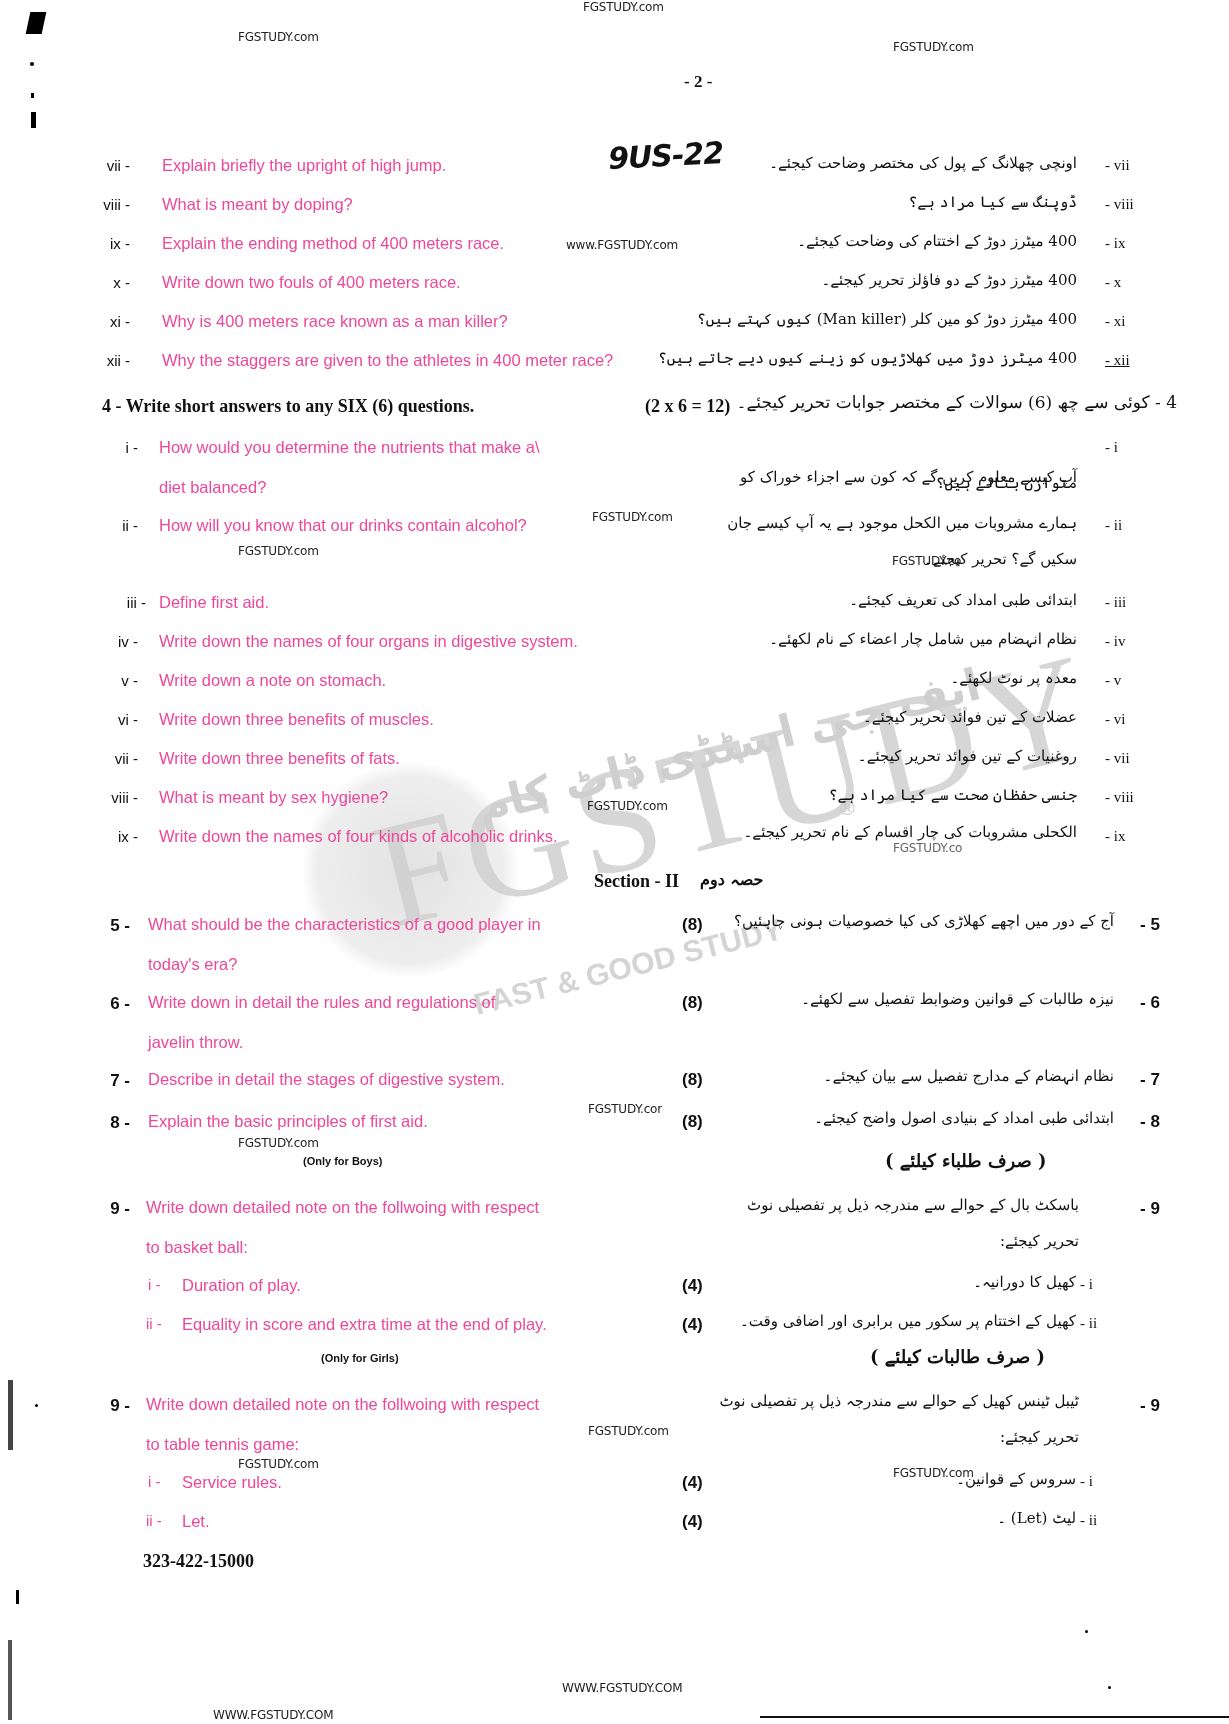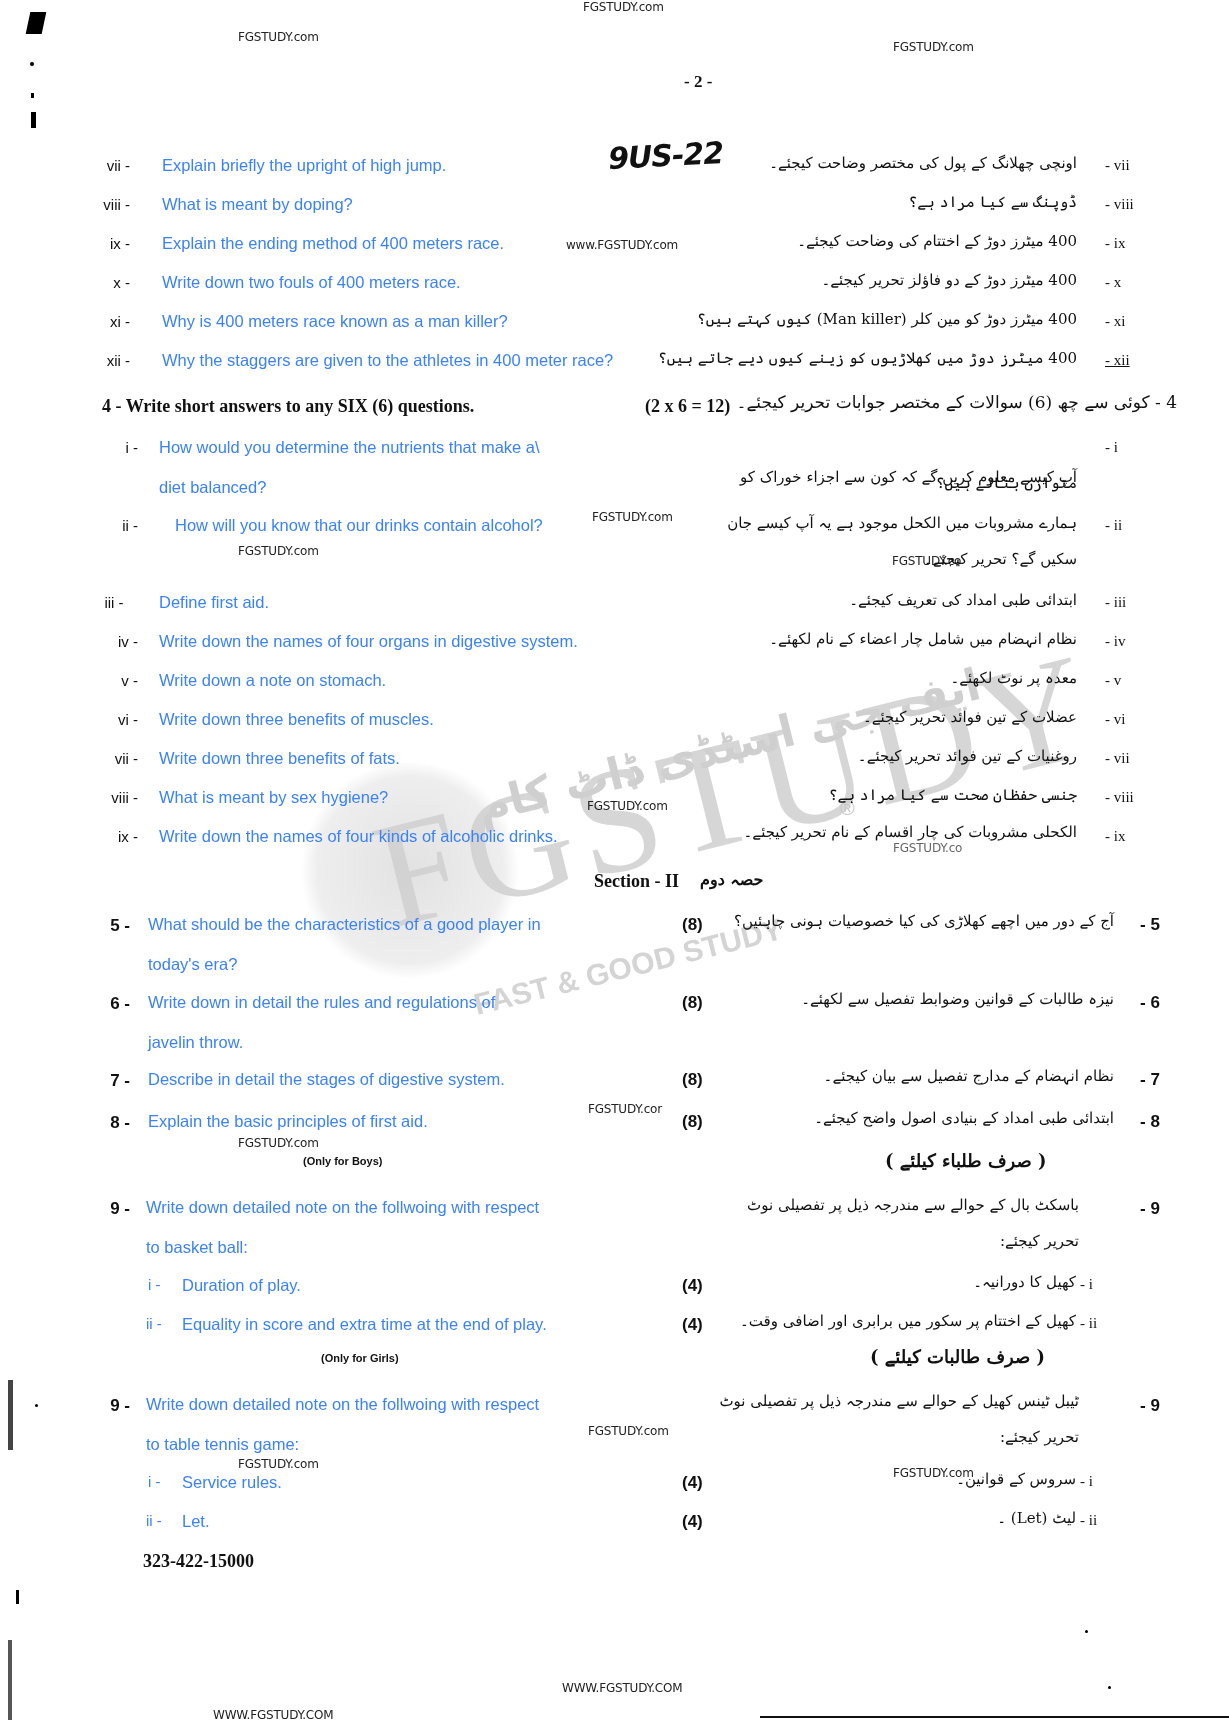--- a/index.html
+++ b/index.html
@@ -3,21 +3,21 @@
   <meta charset="utf-8">
   <style>
     html, body { margin: 0; padding: 0; background: #ffffff; }
     body {
       width: 1229px; height: 1724px; position: relative; overflow: hidden;
       font-family: "Liberation Sans", sans-serif; color: #111;
     }
     .abs { position: absolute; white-space: nowrap; }
     .wm-small { font-family: "DejaVu Sans", sans-serif; font-size: 12px; color: #222; letter-spacing: -0.2px; }
     .page-no { font-family: "Liberation Serif", serif; font-weight: bold; font-size: 17px; }
-    .en { font-size: 16.5px; color: #3b82f6; }
+    .en { font-size: 16.5px; color: #ec4899; }
     .num { font-size: 15px; color: #111; text-align: right; width: 40px; }
     .num.big { font-weight: bold; font-size: 17px; }
     .ur { font-family: "DejaVu Serif", serif; font-size: 15px; direction: rtl; text-align: right; color: #111; }
     .ur-num { font-size: 15px; color: #111; font-family: "Liberation Serif", serif; }
     .ur-num.big { font-weight: bold; font-size: 17px; font-family: "Liberation Sans", sans-serif; }
     .marks { font-weight: bold; font-size: 17px; }
     .heading { font-family: "Liberation Serif", serif; font-weight: bold; font-size: 18px; }
     .sub-heading { font-weight: bold; font-size: 11px; }
     .handwriting { font-family: "DejaVu Sans", sans-serif; font-weight: bold; font-style: italic; font-size: 30px; transform: rotate(-3deg); letter-spacing: -1px; }
     .watermark-big {
@@ -106,29 +106,29 @@
     <div class="abs ur" style="right:52px; top:392px; font-weight:normal; font-size:17px;">4 - کوئی سے چھ (6) سوالات کے مختصر جوابات تحریر کیجئے۔</div>
 
     <div class="abs num" style="left:98px; top:439px;">i -</div>
     <div class="abs en" style="left:159px; top:438px;">How would you determine the nutrients that make a\</div>
     <div class="abs en" style="left:159px; top:478px;">diet balanced?</div>
     <div class="abs ur" style="right:152px; top:436px;margin-top:32px;">آپ کیسے معلوم کریں گے کہ کون سے اجزاء خوراک کو</div>
     <div class="abs ur" style="right:152px; top:474px;">متوازن بناتے ہیں؟</div>
     <div class="abs ur-num" style="left:1105px; top:439px;">- i</div>
 
     <div class="abs num" style="left:98px; top:517px;">ii -</div>
-    <div class="abs en" style="left:175px; top:516px;">How will you know that our drinks contain alcohol?</div>
+    <div class="abs en" style="left:159px; top:516px;">How will you know that our drinks contain alcohol?</div>
     <div class="abs wm-small" style="left:592px; top:510px;">FGSTUDY.com</div>
     <div class="abs wm-small" style="left:238px; top:544px;">FGSTUDY.com</div>
     <div class="abs ur" style="right:152px; top:514px;">ہمارے مشروبات میں الکحل موجود ہے یہ آپ کیسے جان</div>
     <div class="abs wm-small" style="left:892px; top:554px;">FGSTUDY.co</div>
     <div class="abs ur" style="right:152px; top:550px;">سکیں گے؟ تحریر کیجئے۔</div>
     <div class="abs ur-num" style="left:1105px; top:517px;">- ii</div>
 
-    <div class="abs num" style="left:94px; top:594px;text-align:center;">iii -</div>
+    <div class="abs num" style="left:106px; top:594px;">iii -</div>
     <div class="abs en" style="left:159px; top:593px;">Define first aid.</div>
     <div class="abs ur" style="right:152px; top:591px;">ابتدائی طبی امداد کی تعریف کیجئے۔</div>
     <div class="abs ur-num" style="left:1105px; top:594px;">- iii</div>
 
     <div class="abs num" style="left:98px; top:633px;">iv -</div>
     <div class="abs en" style="left:159px; top:632px;">Write down the names of four organs in digestive system.</div>
     <div class="abs ur" style="right:152px; top:630px;">نظام انہضام میں شامل چار اعضاء کے نام لکھئے۔</div>
     <div class="abs ur-num" style="left:1105px; top:633px;">- iv</div>
 
     <div class="abs num" style="left:98px; top:672px;">v -</div>

